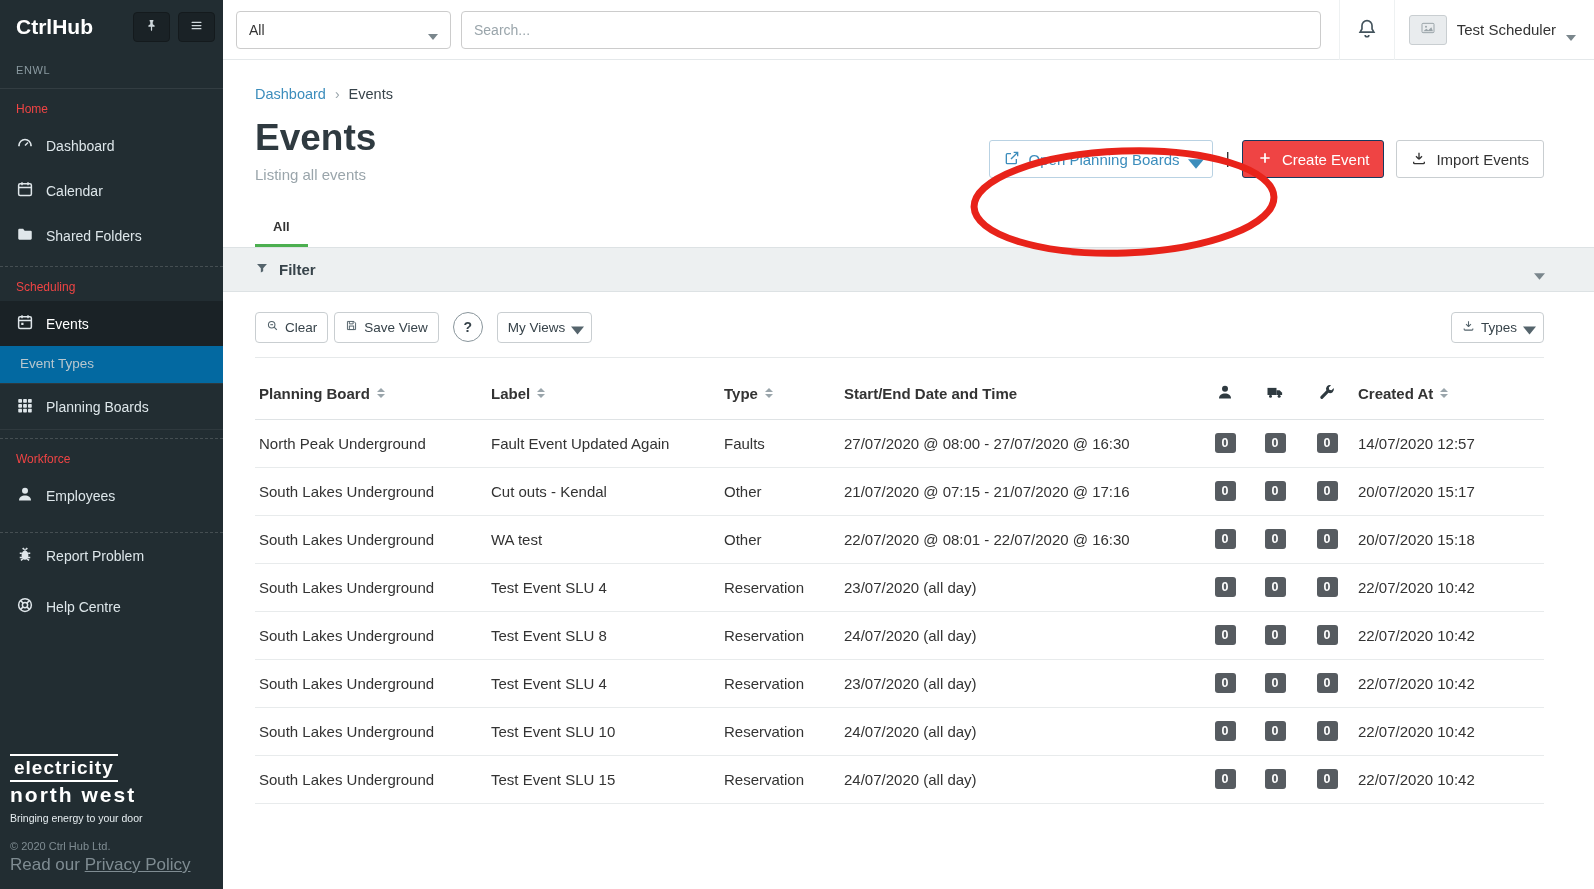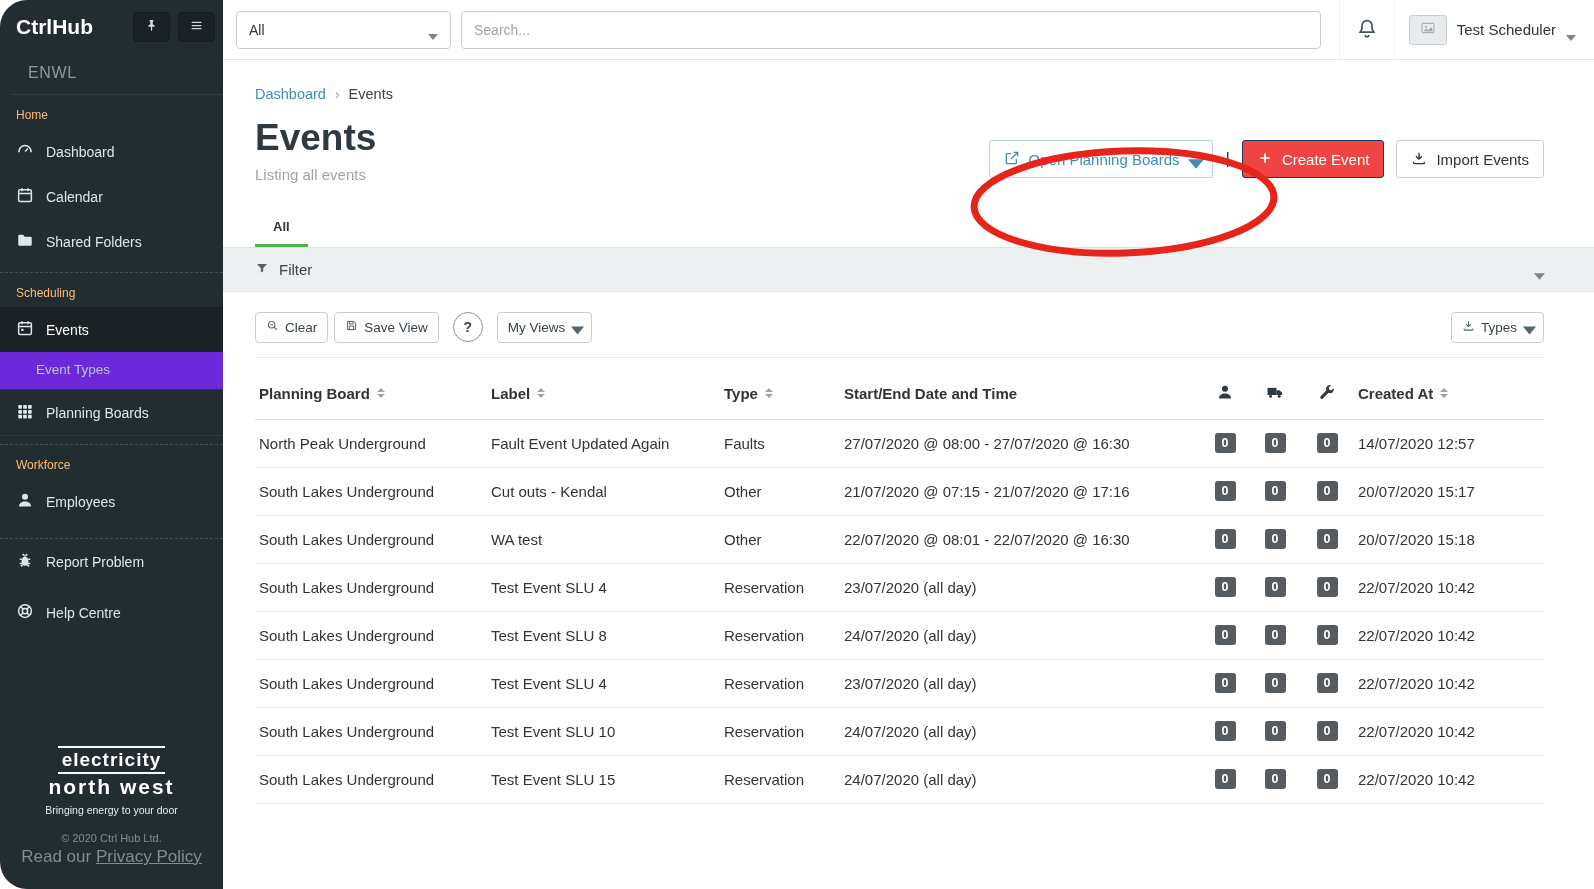--- a/index.html
+++ b/index.html
@@ -1,35 +1,35 @@
 <!DOCTYPE html>
 <html><head>
 <meta charset="utf-8">
 <style>
   * { box-sizing: border-box; }
   html,body { margin:0; padding:0; }
   body { font-family:"Liberation Sans", sans-serif; color:#333; background:#fff; }
-  .app { position:relative; display:flex; width:1594px; height:889px; overflow:hidden; background:#fff;border-radius:27px; }
+  .app { position:relative; display:flex; width:1594px; height:889px; overflow:hidden; background:#fff; }
 
   
   .sidebar { width:223px; flex-shrink:0; background:#222d32; color:#c3ced3; display:flex; flex-direction:column; font-size:14px; }
   .brand-row { display:flex; align-items:center; gap:8px; padding:12px 8px 12px 16px; }
   .brand { flex:1; color:#fff; font-size:21px; font-weight:bold; }
   .brand-btn { width:37px; height:30px; background:#1a2226; border:1px solid #141a1d; border-radius:4px; display:flex; align-items:center; justify-content:center; color:#cfd8dc; cursor:pointer; }
   .brand-btn svg { width:15px; height:15px; }
-  .org-group { padding:10px 16px 12px; font-size:16px; letter-spacing:.6px; color:#8a99a0; border-bottom:1px solid rgba(255,255,255,.08);margin-left:12px; }
+  .org-group { padding:10px 16px 12px; font-size:11px; letter-spacing:.6px; color:#8a99a0; border-bottom:1px solid rgba(255,255,255,.08); }
   .org-select { margin:12px 10px; padding:9px 12px; border:1px solid #46545c; border-radius:4px; background:#273238; color:#eef3f5; font-size:13px; white-space:nowrap; overflow:hidden; text-overflow:ellipsis; cursor:pointer; }
-  .section-label { padding:13px 16px 7px; font-size:12px; color:#fdba74; }
+  .section-label { padding:13px 16px 7px; font-size:12px; color:#ef4444; }
   .dashed-top { border-top:1px dashed rgba(255,255,255,.16); margin-top:8px; }
   .nav-item { display:flex; align-items:center; gap:12px; padding:12px 16px; color:#dde6ea; cursor:pointer; }
   .nav-item svg { width:18px; height:18px; flex-shrink:0; color:#dfe6ea; }
   .nav-item.active { background:#1a2226; color:#fff; }
-  .sub-item { display:block; padding:10px 16px 12px 36px; font-size:13.5px; color:#b8c7ce; background:#6d28d9; cursor:pointer; }
+  .sub-item { display:block; padding:10px 16px 12px 20px; font-size:13.5px; color:#b8c7ce; background:#0369a1; cursor:pointer; }
   .nav-item.boards { border-top:1px solid rgba(255,255,255,.06); border-bottom:1px solid rgba(255,255,255,.06); }
-  .side-footer { margin-top:auto; text-align:center; padding:12px 10px 22px; }
+  .side-footer { margin-top:auto; padding:12px 10px 14px; }
   .logo-l1 { color:#fff; font-weight:bold; font-size:19px; letter-spacing:1px; border-top:2px solid #fff; border-bottom:2px solid #fff; display:inline-block; padding:1px 4px; }
   .logo-l2 { color:#fff; font-weight:bold; font-size:21px; letter-spacing:2px; margin-top:1px; }
   .tagline { color:#e6edf0; font-size:10.5px; margin-top:5px; }
   .copyright { color:#7f8c92; font-size:11px; margin-top:16px; }
   .privacy { color:#7f8c92; font-size:17px; margin-top:3px; }
   .privacy .lnk { text-decoration:underline; cursor:pointer; }
 
   
   .main { flex:1; min-width:0; display:flex; flex-direction:column; background:#fff; }
   .topbar { height:60px; flex-shrink:0; display:flex; align-items:center; padding-left:13px; border-bottom:1px solid #e4e8ea; background:#fff; }
@@ -58,21 +58,21 @@
   .btn svg { width:16px; height:16px; }
   .btn-outline-blue { border-color:#b9d2e3; color:#3c8dbc; }
   .btn-navy { background:#ef4444; border-color:#16395e; color:#fff; }
   .btn-outline { border-color:#c9ced1; color:#333; }
   .actions-divider { color:#333; font-size:17px; }
 
   .tabs { margin-top:28px; display:flex; }
   .tab { padding:8px 18px 10px; font-size:13px; font-weight:bold; color:#333; border-bottom:3px solid #4caf50; cursor:pointer; }
 
   .filter-bar { background:#edf0f1; border-top:1px solid #dde2e4; border-bottom:1px solid #dde2e4; height:45px; display:flex; align-items:center; justify-content:space-between; padding:0 50px 0 32px; cursor:pointer; }
-  .filter-left { display:flex; align-items:center; gap:10px; font-size:15px; color:#37434a; }
+  .filter-left { display:flex; align-items:center; gap:10px; font-size:15px; color:#37434a;font-weight:bold; }
   .filter-left svg { width:14px; height:14px; color:#55646c; }
 
   .toolbar { display:flex; align-items:center; margin-top:20px; padding-bottom:14px; border-bottom:1px solid #e6e9ea; }
   .toolbar-left { display:flex; align-items:center; gap:6px; }
   .tbtn { height:31px; border:1px solid #c9ced1; background:#fff; border-radius:4px; display:inline-flex; align-items:center; gap:6px; padding:0 10px; font-size:13.5px; color:#37434a; cursor:pointer; white-space:nowrap; }
   .tbtn svg { width:13px; height:13px; color:#55646c; }
   .help-btn { width:30px; height:30px; border-radius:50%; border:1px solid #8a969c; background:#fff; display:flex; align-items:center; justify-content:center; font-size:14px; font-weight:bold; color:#37434a; margin:0 8px; cursor:pointer; }
   .export-btn { margin-left:auto; }
 
   .table { margin-top:10px; }

